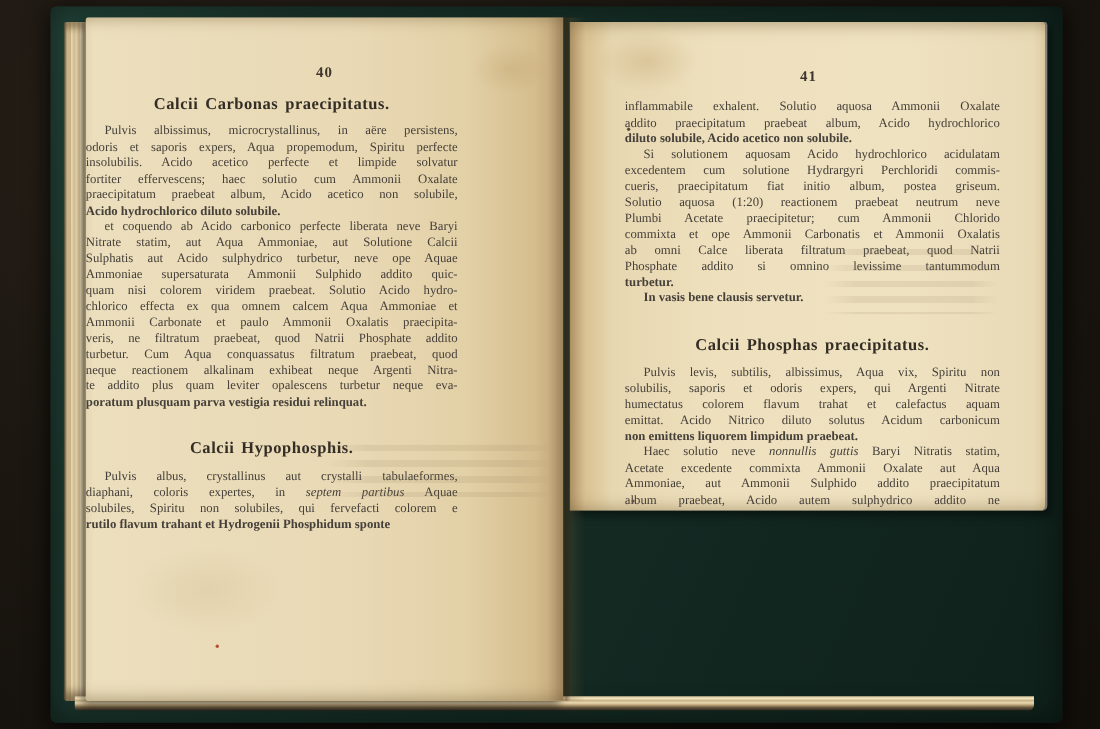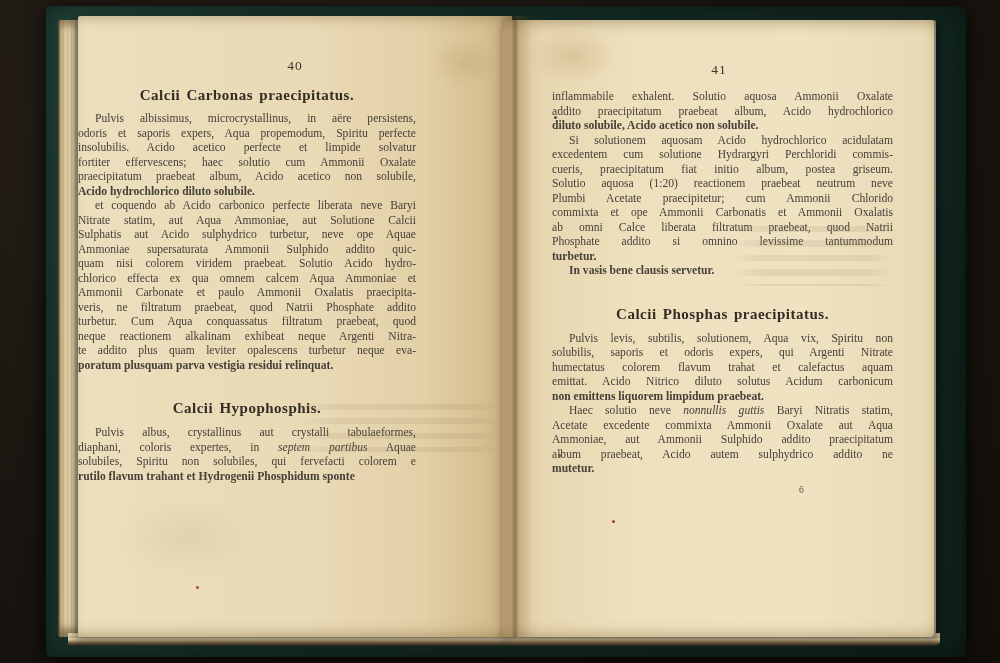--- a/index.html
+++ b/index.html
@@ -25,21 +25,21 @@
     border-radius:0 0 5px 3px;
   }
   .page{position:absolute;overflow:hidden;}
   .page-left{
     left:78px;top:16px;width:434px;height:621px;
     background:linear-gradient(90deg,#ecdfbd 0%,#e9d9b5 55%,#e2d0a6 80%,#d5bd8e 94%,#bda277 100%);
     box-shadow:-3px 4px 9px rgba(0,0,0,.45), inset 0 10px 14px -10px rgba(120,95,55,.55), inset 0 -12px 14px -10px rgba(120,95,55,.5);
     border-radius:2px 0 0 2px;
   }
   .page-right{
-    left:502px;top:20px;width:434px;height:617px;
+    left:518px;top:20px;width:434px;height:444px;
     background:linear-gradient(90deg,#c2a677 0%,#d8c091 3%,#e7d7b1 9%,#eee0bd 30%,#efe2c1 70%,#e9dab6 97%,#dcc9a0 100%);
     box-shadow:3px 4px 9px rgba(0,0,0,.5), inset -2px 0 0 rgba(45,55,95,.45), inset 0 12px 14px -10px rgba(120,95,55,.5), inset 0 -12px 14px -10px rgba(120,95,55,.45);
     border-radius:0 3px 4px 0;
   }
   .gutter{
     position:absolute;left:498px;top:16px;width:34px;height:621px;pointer-events:none;
     background:linear-gradient(90deg,rgba(90,65,35,0) 0%,rgba(95,70,38,.28) 40%,rgba(70,48,24,.5) 50%,rgba(120,92,55,.22) 62%,rgba(120,92,55,0) 100%);
   }
   .stain{position:absolute;pointer-events:none;border-radius:50%;}
   .stain-a{left:26px;top:8px;width:90px;height:56px;background:radial-gradient(ellipse,rgba(165,125,60,.22) 0%,rgba(165,125,60,0) 70%);}
@@ -54,21 +54,21 @@
   .ghost-left{left:218px;top:388px;width:206px;height:48px;}
   .ghost-right{left:232px;top:206px;width:158px;height:60px;}
   .speck{position:absolute;border-radius:50%;pointer-events:none;}
   .speck-1{left:52px;top:96px;width:3px;height:3px;background:#5a4f3e;}
   .speck-2{left:56px;top:434px;width:3px;height:3px;background:#6a5440;}
   .speck-3{left:110px;top:500px;width:3px;height:3px;background:#a03c28;}
   .speck-4{left:118px;top:570px;width:3px;height:3px;background:#b0502f;}
 
   .pagenum{
     margin-top:42px;margin-bottom:12px;text-align:center;
-    font-weight:normal;font-size:13.5px;line-height:16px;color:#3b352b;letter-spacing:1px;
+    font-weight:bold;font-size:13.5px;line-height:16px;color:#3b352b;letter-spacing:1px;
   }
   .content{color:#46403a;font-size:11.6px;line-height:14.5px;}
   .page-left .content{width:338px;}
   .page-right .content{margin-left:50px;width:341px;}
   .heading{
     text-align:center;font-weight:bold;font-size:15px;line-height:18px;color:#332d25;
     letter-spacing:.5px;word-spacing:2px;margin:0 0 8px 0;
   }
   .heading.gap{margin-top:26px;margin-bottom:9px;}
   .para{margin:0;}
@@ -148,21 +148,21 @@
           <div class="line">commixta et ope Ammonii Carbonatis et Ammonii Oxalatis</div>
           <div class="line">ab omni Calce liberata filtratum praebeat, quod Natrii</div>
           <div class="line">Phosphate addito si omnino levissime tantummodum</div>
           <div class="line last">turbetur.</div>
         </div>
         <div class="para">
           <div class="line last">In vasis bene clausis servetur.</div>
         </div>
         <div class="heading gap">Calcii Phosphas praecipitatus.</div>
         <div class="para">
-          <div class="line">Pulvis levis, subtilis, solutionem, Aqua vix, Spiritu non</div>
+          <div class="line">Pulvis levis, subtilis, albissimus, Aqua vix, Spiritu non</div>
           <div class="line">solubilis, saporis et odoris expers, qui Argenti Nitrate</div>
           <div class="line">humectatus colorem flavum trahat et calefactus aquam</div>
           <div class="line">emittat. Acido Nitrico diluto solutus Acidum carbonicum</div>
           <div class="line last">non emittens liquorem limpidum praebeat.</div>
         </div>
         <div class="para">
           <div class="line">Haec solutio neve <em>nonnullis guttis</em> Baryi Nitratis statim,</div>
           <div class="line">Acetate excedente commixta Ammonii Oxalate aut Aqua</div>
           <div class="line">Ammoniae, aut Ammonii Sulphido addito praecipitatum</div>
           <div class="line">album praebeat, Acido autem sulphydrico addito ne</div>

